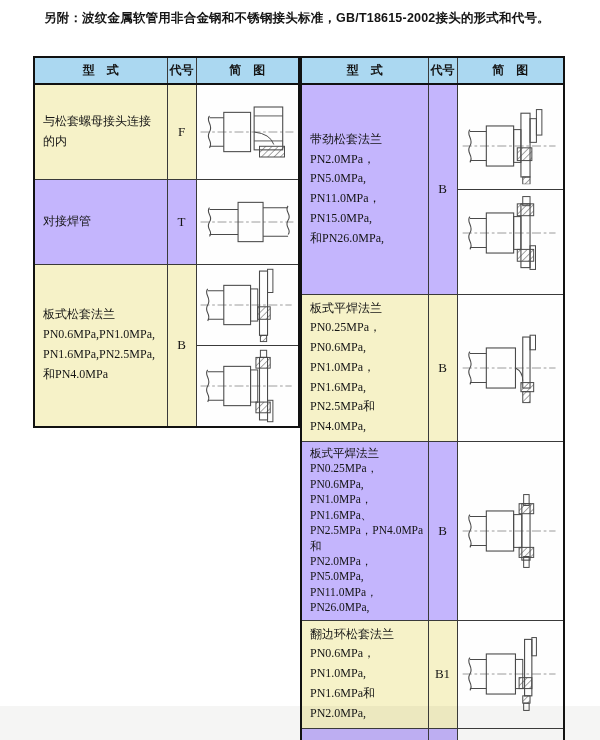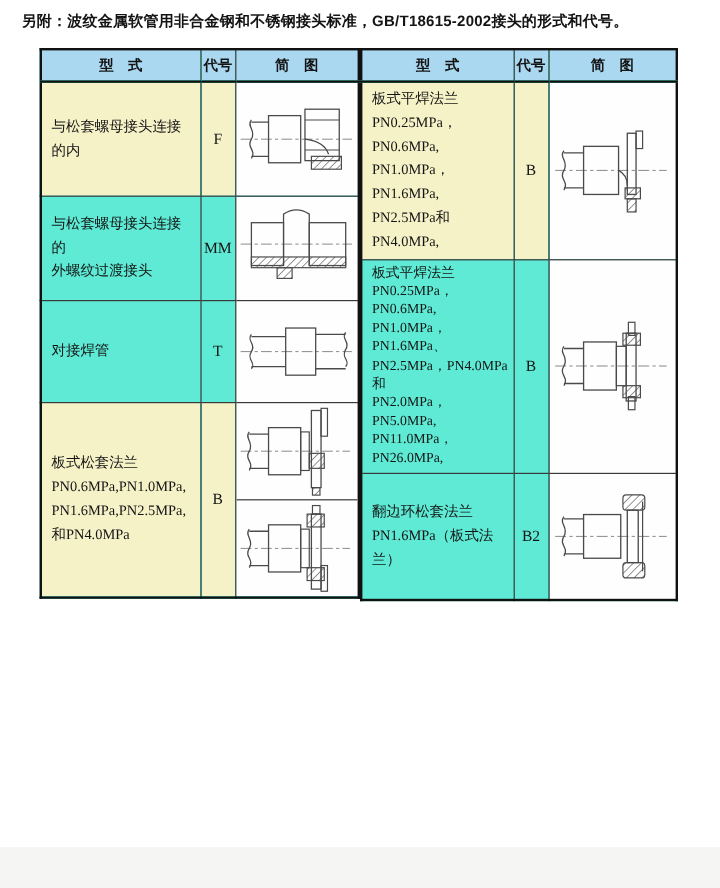--- a/index.html
+++ b/index.html
@@ -2,29 +2,29 @@
 <html><head>
 <meta charset="utf-8">
 <style>
   html,body{margin:0;padding:0;}
   body{
     width:600px;height:740px;position:relative;background:#ffffff;
     font-family:"Liberation Serif","DejaVu Serif",serif;color:#141414;
     overflow:hidden;
   }
   .page-title{
-    position:absolute;left:18px;top:10px;width:550px;
+    position:absolute;left:44px;top:10px;width:550px;
     font-family:"Liberation Sans","DejaVu Sans",sans-serif;
     font-weight:bold;font-size:12.5px;letter-spacing:0.2px;
   }
   .tables{position:absolute;left:33px;top:40px;}
   table{
     border-collapse:collapse;table-layout:fixed;
-    position:absolute;top:0;
-    background:#5eead4;
+    position:absolute;top:16px;
+    background:#c4b5fd;
   }
   #left-table{left:0;width:265px;}
   #right-table{left:267px;width:263px;}
   th,td{border:1px solid #3a3a3a;padding:0;overflow:hidden;}
   table{border:2px solid #111;}
   th{
     background:#abd8f1;height:25px;border-bottom:2px solid #111;
     font-family:"Liberation Sans","DejaVu Sans",sans-serif;
     font-size:12px;font-weight:bold;text-align:center;
   }
@@ -239,30 +239,20 @@
       <th>型　式</th>
       <th>代号</th>
       <th>简　图</th>
     </tr>
     <tr class="hl" style="height:95px">
       <td class="type">与松套螺母接头连接的内</td>
       <td class="code">F</td>
       <td class="diagram">
         <svg class="diag" width="100" height="78" viewBox="0 0 112 84">
               <use href="#sym-spherical-seal-nut-fitting"></use>
-            </svg>
-      </td>
-    </tr>
-    <tr style="height:87px">
-      <td class="type">与松套螺母接头连接的
-外螺纹过渡接头</td>
-      <td class="code">MM</td>
-      <td class="diagram">
-        <svg class="diag" width="100" height="78" viewBox="0 0 112 84">
-              <use href="#sym-male-male-adapter"></use>
             </svg>
       </td>
     </tr>
     <tr style="height:85px">
       <td class="type">对接焊管</td>
       <td class="code">T</td>
       <td class="diagram">
         <svg class="diag" width="100" height="78" viewBox="0 0 112 84">
               <use href="#sym-butt-weld-pipe"></use>
             </svg>
@@ -297,20 +287,41 @@
         <col style="width:127px">
         <col style="width:29px">
         <col style="width:107px">
       </colgroup>
     <tbody>
         <tr>
       <th>型　式</th>
       <th>代号</th>
       <th>简　图</th>
     </tr>
+    <tr style="height:210px">
+      <td class="type">带劲松套法兰
+PN2.0MPa，PN5.0MPa,
+PN11.0MPa，PN15.0MPa,
+和PN26.0MPa,</td>
+      <td class="code">B</td>
+      <td class="diagram">
+        <div class="diag2">
+          <div>
+                <svg class="diag" width="102" height="86" viewBox="0 0 112 84">
+                  <use href="#sym-neck-flange-stud-up"></use>
+                </svg>
+              </div>
+          <div>
+                <svg class="diag" width="102" height="86" viewBox="0 0 112 84">
+                  <use href="#sym-neck-flange-stud-down"></use>
+                </svg>
+              </div>
+        </div>
+      </td>
+    </tr>
     <tr class="hl" style="height:108px">
       <td class="type">板式平焊法兰
 PN0.25MPa，PN0.6MPa,
 PN1.0MPa，PN1.6MPa,
 PN2.5MPa和PN4.0MPa,</td>
       <td class="code">B</td>
       <td class="diagram">
         <svg class="diag" width="102" height="88" viewBox="0 0 112 84">
               <use href="#sym-plate-weld-flange"></use>
             </svg>
@@ -323,20 +334,31 @@
 PN2.5MPa，PN4.0MPa和
 PN2.0MPa，PN5.0MPa,
 PN11.0MPa，PN26.0MPa,</td>
       <td class="code">B</td>
       <td class="diagram">
         <svg class="diag" width="102" height="88" viewBox="0 0 112 84">
               <use href="#sym-plate-weld-flange-down"></use>
             </svg>
       </td>
     </tr>
+    <tr class="hl" style="height:104px">
+      <td class="type">翻边环松套法兰
+PN0.6MPa，PN1.0MPa,
+PN1.6MPa和PN2.0MPa,</td>
+      <td class="code">B1</td>
+      <td class="diagram">
+        <svg class="diag" width="102" height="88" viewBox="0 0 112 84">
+              <use href="#sym-lap-ring-flange-stud"></use>
+            </svg>
+      </td>
+    </tr>
     <tr style="height:105px">
       <td class="type">翻边环松套法兰
 PN1.6MPa（板式法兰）</td>
       <td class="code">B2</td>
       <td class="diagram">
         <svg class="diag" width="102" height="88" viewBox="0 0 112 84">
               <use href="#sym-lap-ring-flange"></use>
             </svg>
       </td>
     </tr>

